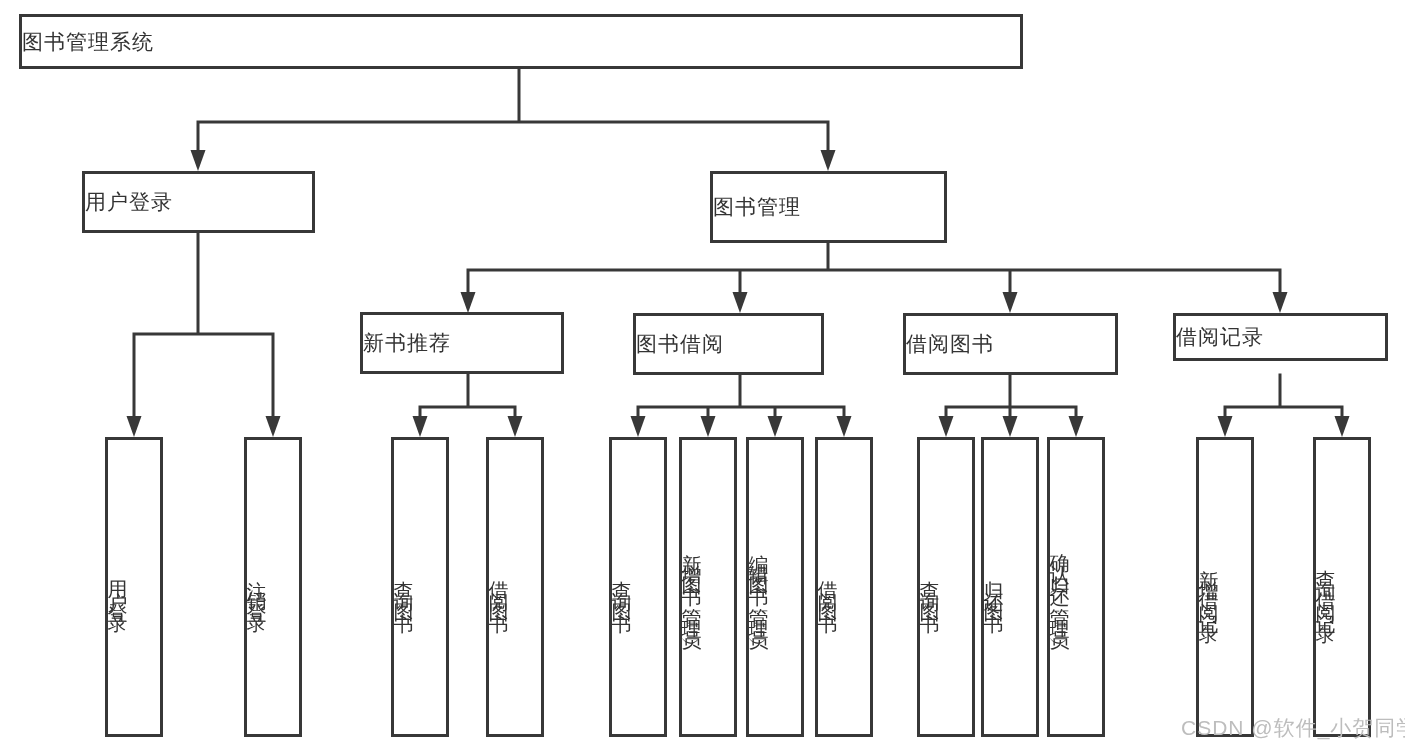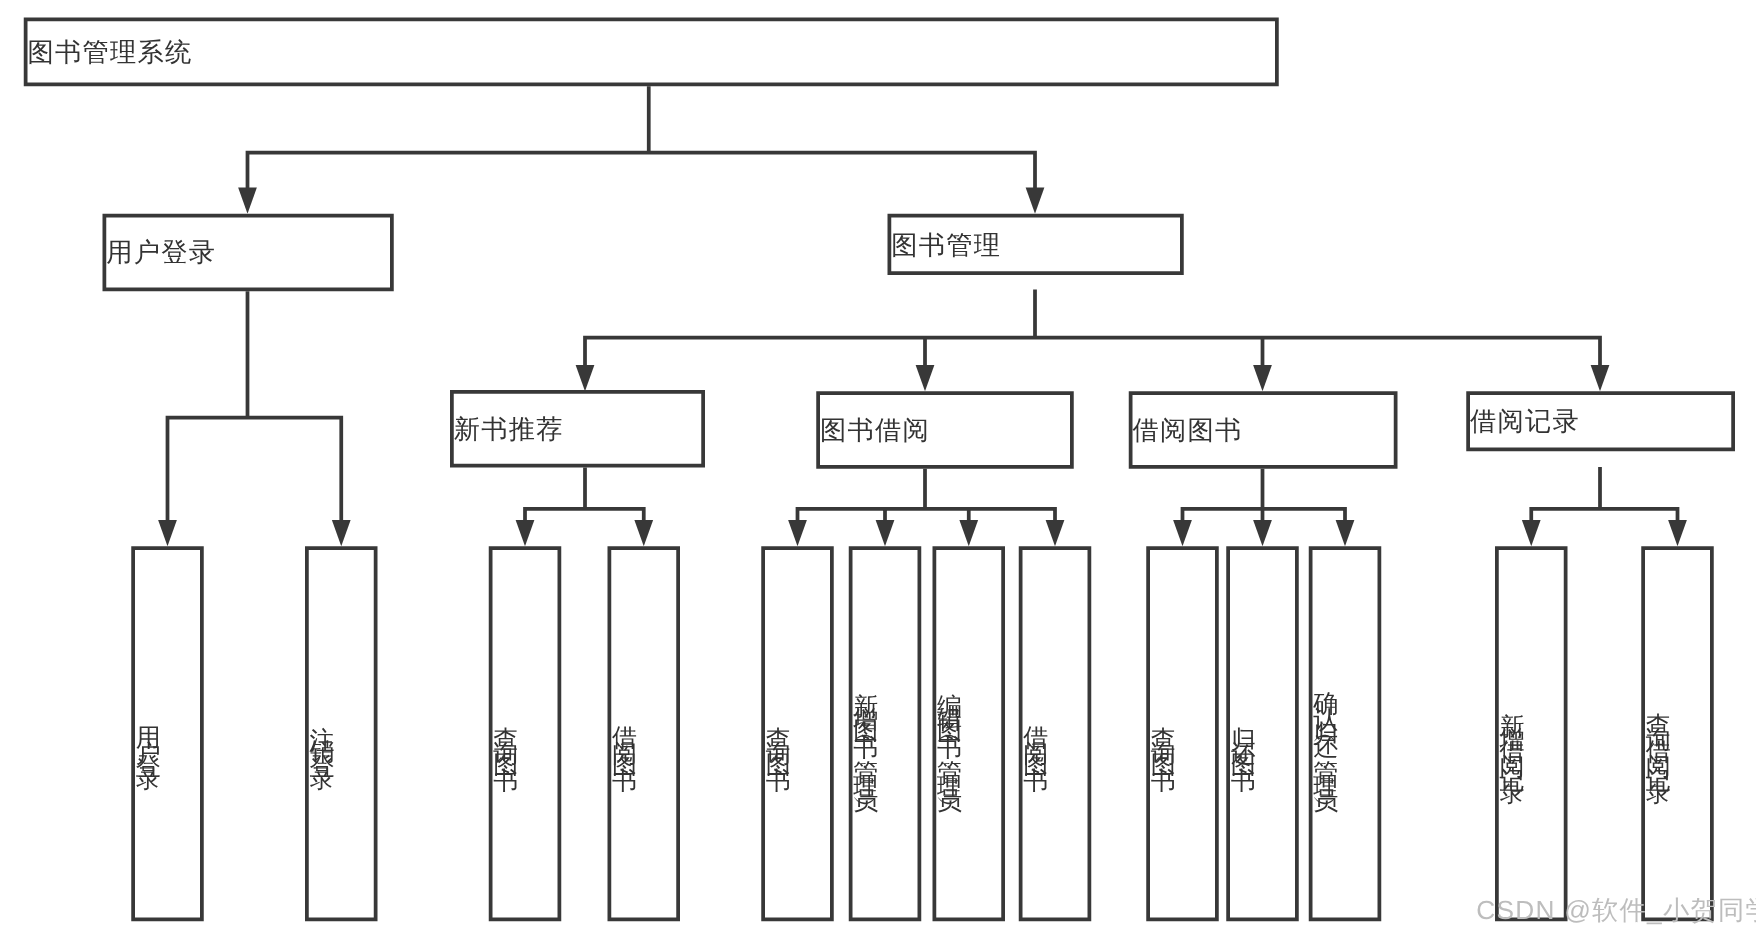--- a/index.html
+++ b/index.html
@@ -25,24 +25,24 @@
     text-orientation:mixed;
     font-size:20px;
     letter-spacing:11px;
     line-height:1;
     white-space:nowrap;
   }
   
   .n-root { left:19px; top:14px; width:1004px; height:55px; }
   
   .n-ulogin { left:82px;  top:171px; width:233px; height:62px; }
-  .n-bmgmt  { left:710px; top:171px; width:237px; height:49px; }
+  .n-bmgmt  { left:710px; top:171px; width:237px; height:72px; }
   
   .n-recommend { left:360px;  top:312px; width:204px; height:62px;font-family:Liberation Serif, serif; }
-  .n-borrow    { left:653px;  top:313px; width:206px; height:62px; }
+  .n-borrow    { left:633px;  top:313px; width:191px; height:62px; }
   .n-current   { left:903px;  top:313px; width:215px; height:62px; }
   .n-record    { left:1173px; top:313px; width:215px; height:48px; }
   
   .leaf { top:437px; width:58px; height:300px; }
   .lf1  { left:105px; }  .lf2  { left:244px; }
   .lf3  { left:391px; }  .lf4  { left:486px; }
   .lf5  { left:609px; }  .lf6  { left:679px; }
   .lf7  { left:746px; }  .lf8  { left:815px; }
   .lf9  { left:917px; }  .lf10 { left:981px; }
   .lf11 { left:1047px; }

